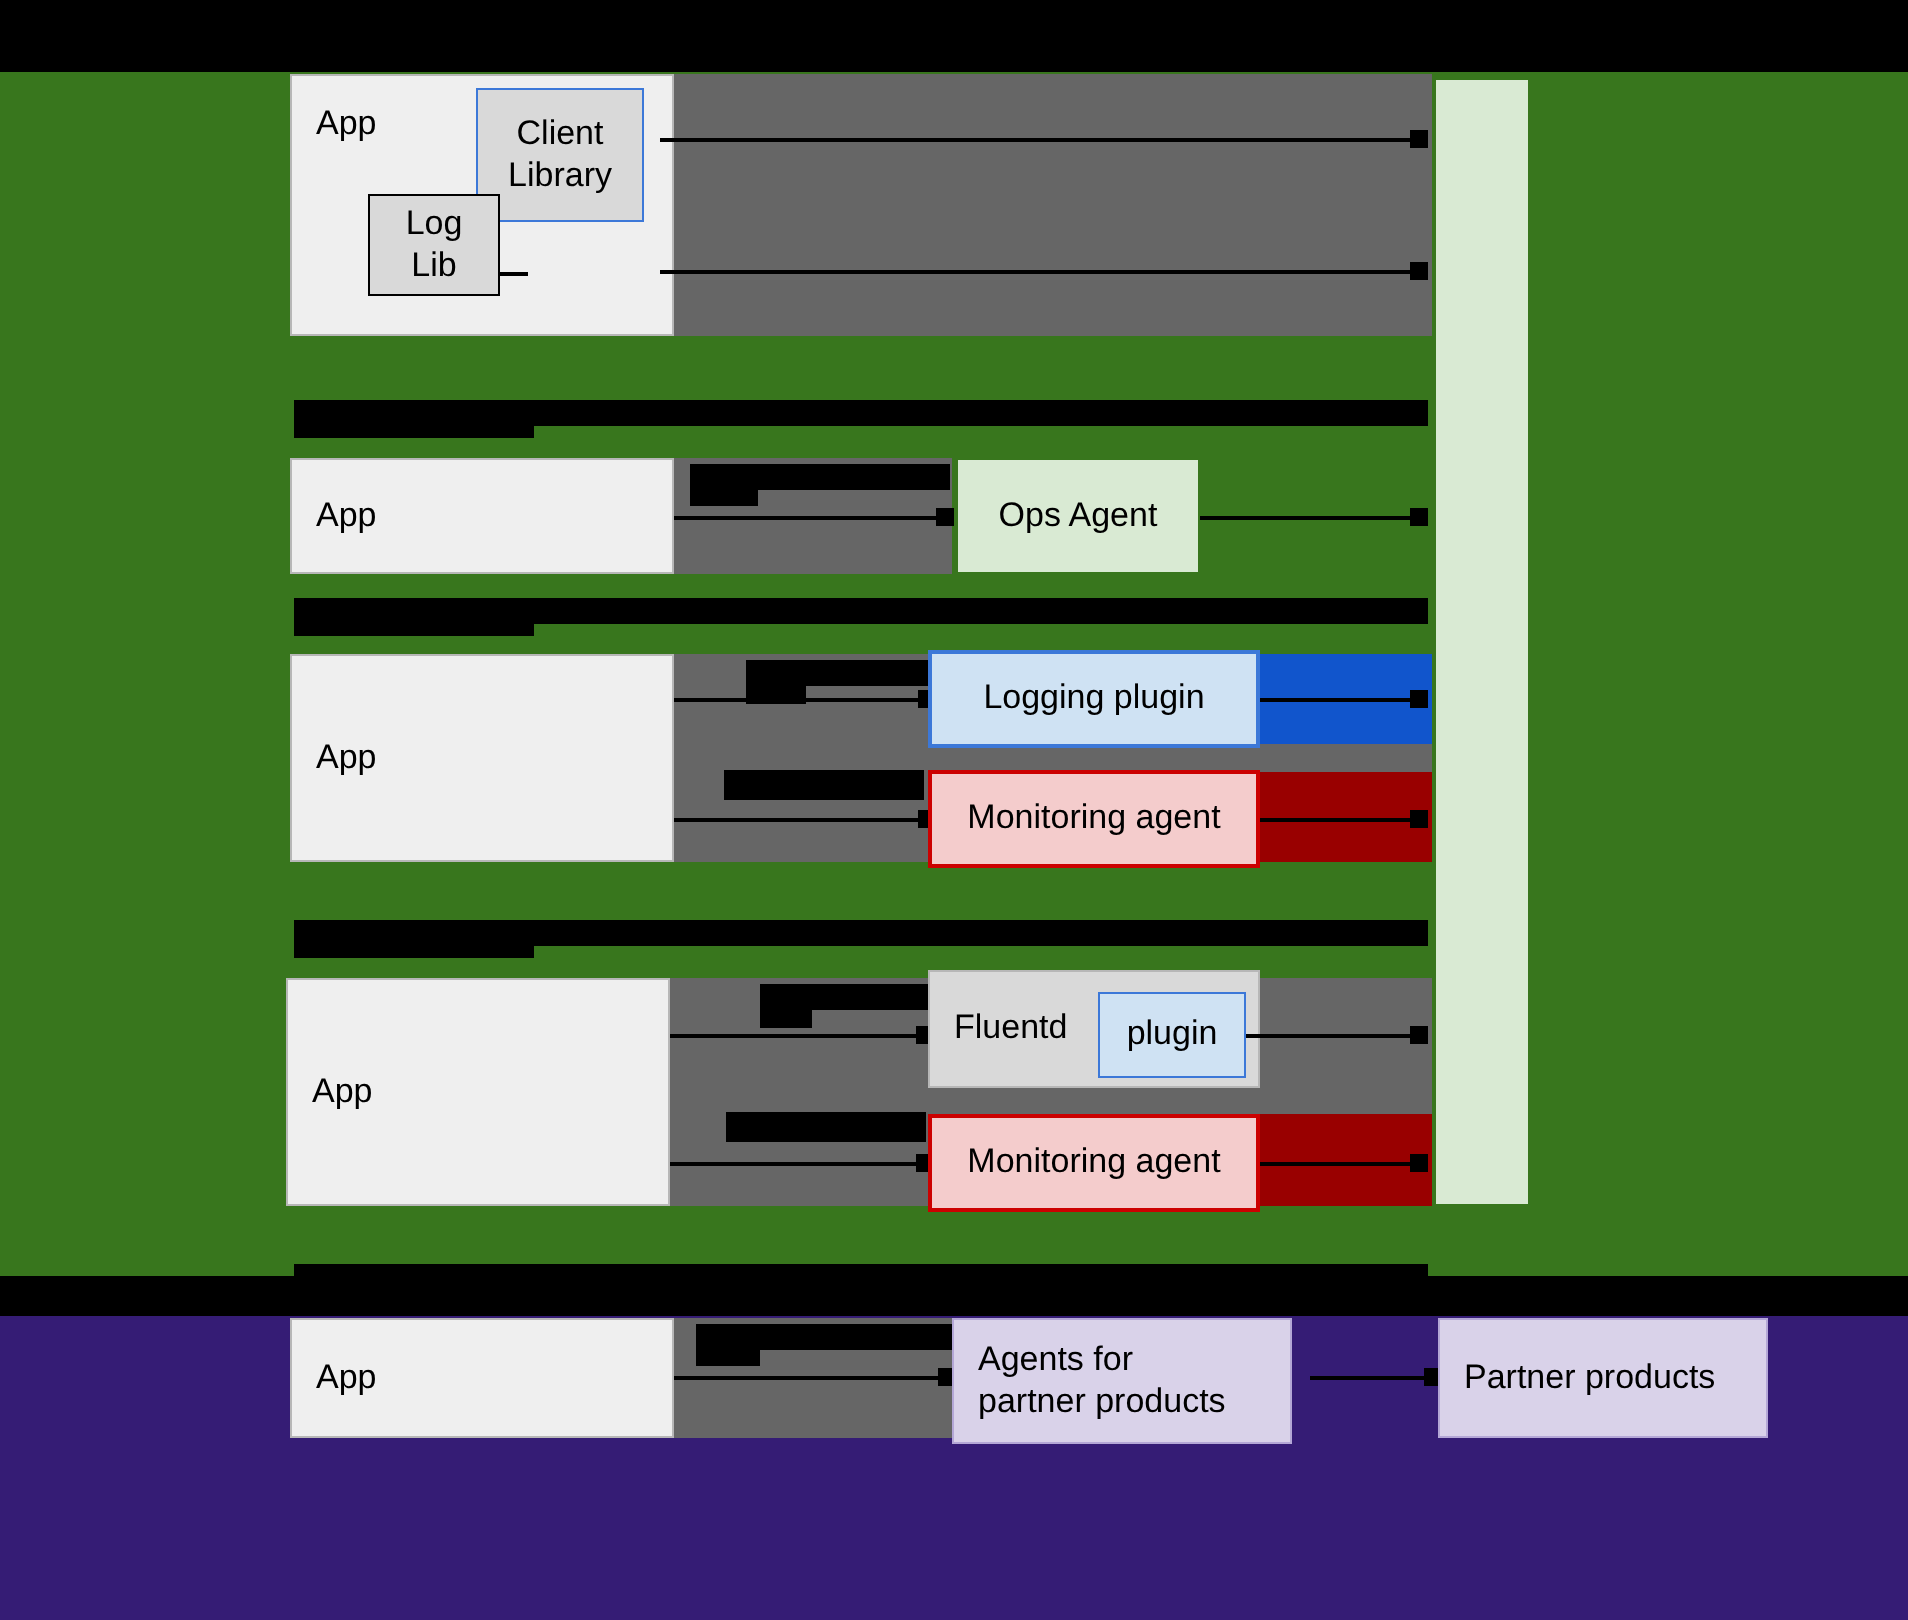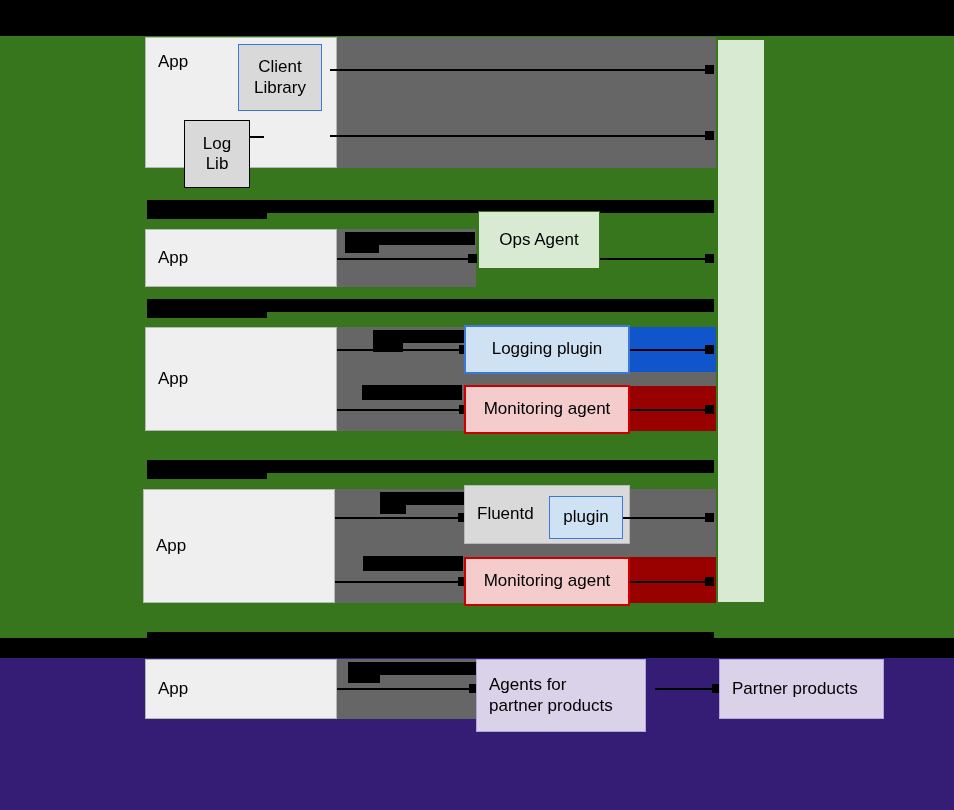--- a/index.html
+++ b/index.html
@@ -67,21 +67,21 @@
 
   <div class="lightgreen-col" style="left:716px;top:38px;width:50px;height:566px;"></div>
 
   <div class="grey-strip" style="left:337px;top:37px;width:379px;height:131px;"></div>
 
   <div class="box app-box" style="left:145px;top:37px;width:192px;height:131px;">App</div>
 
   <div class="box center b-client" style="left:238px;top:44px;width:84px;height:67px;">Client
 Library</div>
 
-  <div class="box center b-loglib" style="left:184px;top:120px;width:66px;height:68px;">Log
+  <div class="box center b-loglib" style="left:184px;top:97px;width:66px;height:51px;">Log
 Lib</div>
 
 
   <div class="conn" style="left:250px;top:136px;width:14px;"></div>
 
   <div class="conn" style="left:330px;top:69px;width:378px;"></div>
   <div class="conn-head" style="left:705px;top:65px;"></div>
 
   <div class="conn" style="left:330px;top:135px;width:378px;"></div>
   <div class="conn-head" style="left:705px;top:131px;"></div>
@@ -92,21 +92,21 @@
   <div class="grey-strip" style="left:337px;top:229px;width:139px;height:58px;"></div>
 
   <div class="box app-box mid" style="left:145px;top:229px;width:192px;height:58px;">App</div>
 
   <div class="redact" style="left:345px;top:232px;width:130px;height:13px;"></div>
   <div class="redact" style="left:345px;top:232px;width:34px;height:21px;"></div>
 
   <div class="conn" style="left:337px;top:258px;width:134px;"></div>
   <div class="conn-head" style="left:468px;top:254px;"></div>
 
-  <div class="box center b-ops" style="left:478px;top:211px;width:122px;height:58px;">Ops Agent</div>
+  <div class="box center b-ops" style="left:478px;top:229px;width:122px;height:58px;">Ops Agent</div>
 
   <div class="conn" style="left:600px;top:258px;width:108px;"></div>
   <div class="conn-head" style="left:705px;top:254px;"></div>
 
   <div class="redact" style="left:147px;top:299px;width:120px;height:19px;"></div>
   <div class="redact" style="left:147px;top:299px;width:567px;height:13px;"></div>
 
   <div class="grey-strip" style="left:337px;top:327px;width:379px;height:104px;"></div>
   <div class="blue-strip" style="left:630px;top:327px;width:86px;height:45px;"></div>
   <div class="red-strip" style="left:630px;top:386px;width:86px;height:45px;"></div>
@@ -170,21 +170,21 @@
   <div class="grey-strip" style="left:337px;top:659px;width:139px;height:60px;"></div>
 
   <div class="box app-box mid" style="left:145px;top:659px;width:192px;height:60px;">App</div>
 
   <div class="redact" style="left:348px;top:662px;width:128px;height:13px;"></div>
   <div class="redact" style="left:348px;top:662px;width:32px;height:21px;"></div>
 
   <div class="conn" style="left:337px;top:688px;width:136px;"></div>
   <div class="conn-head" style="left:469px;top:684px;"></div>
 
-  <div class="box left b-agents" style="left:476px;top:659px;width:170px;height:73px;">Agents for
+  <div class="box left b-agents" style="left:476px;top:659px;width:170px;height:63px;">Agents for
 partner products</div>
 
   <div class="conn" style="left:655px;top:688px;width:62px;"></div>
   <div class="conn-head" style="left:712px;top:684px;"></div>
 
   <div class="box left b-partner" style="left:719px;top:659px;width:165px;height:60px;">Partner products</div>
 
 </div>
 
 </body></html>

